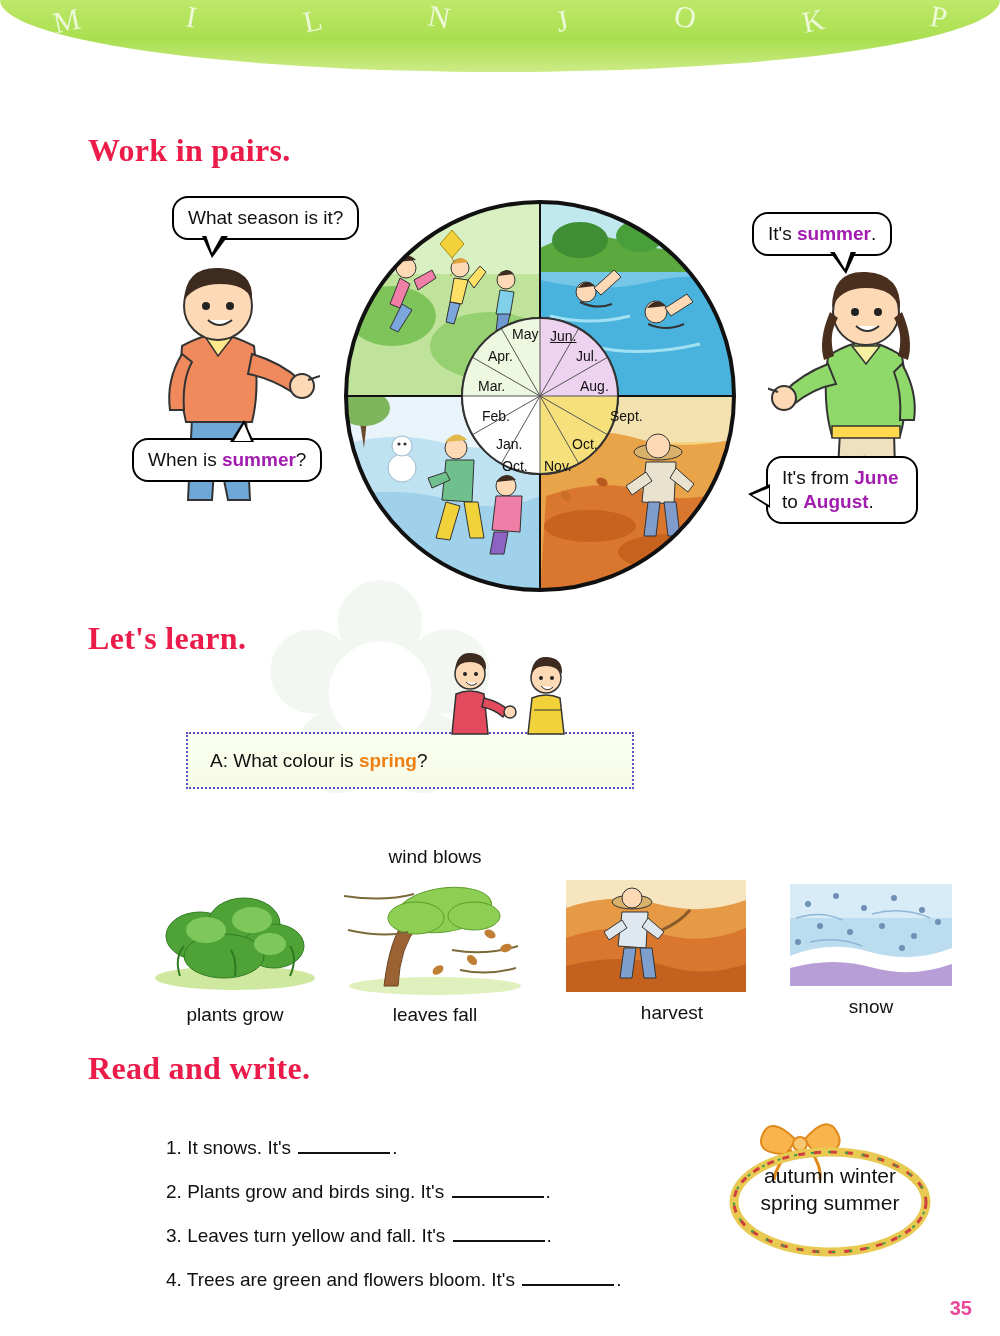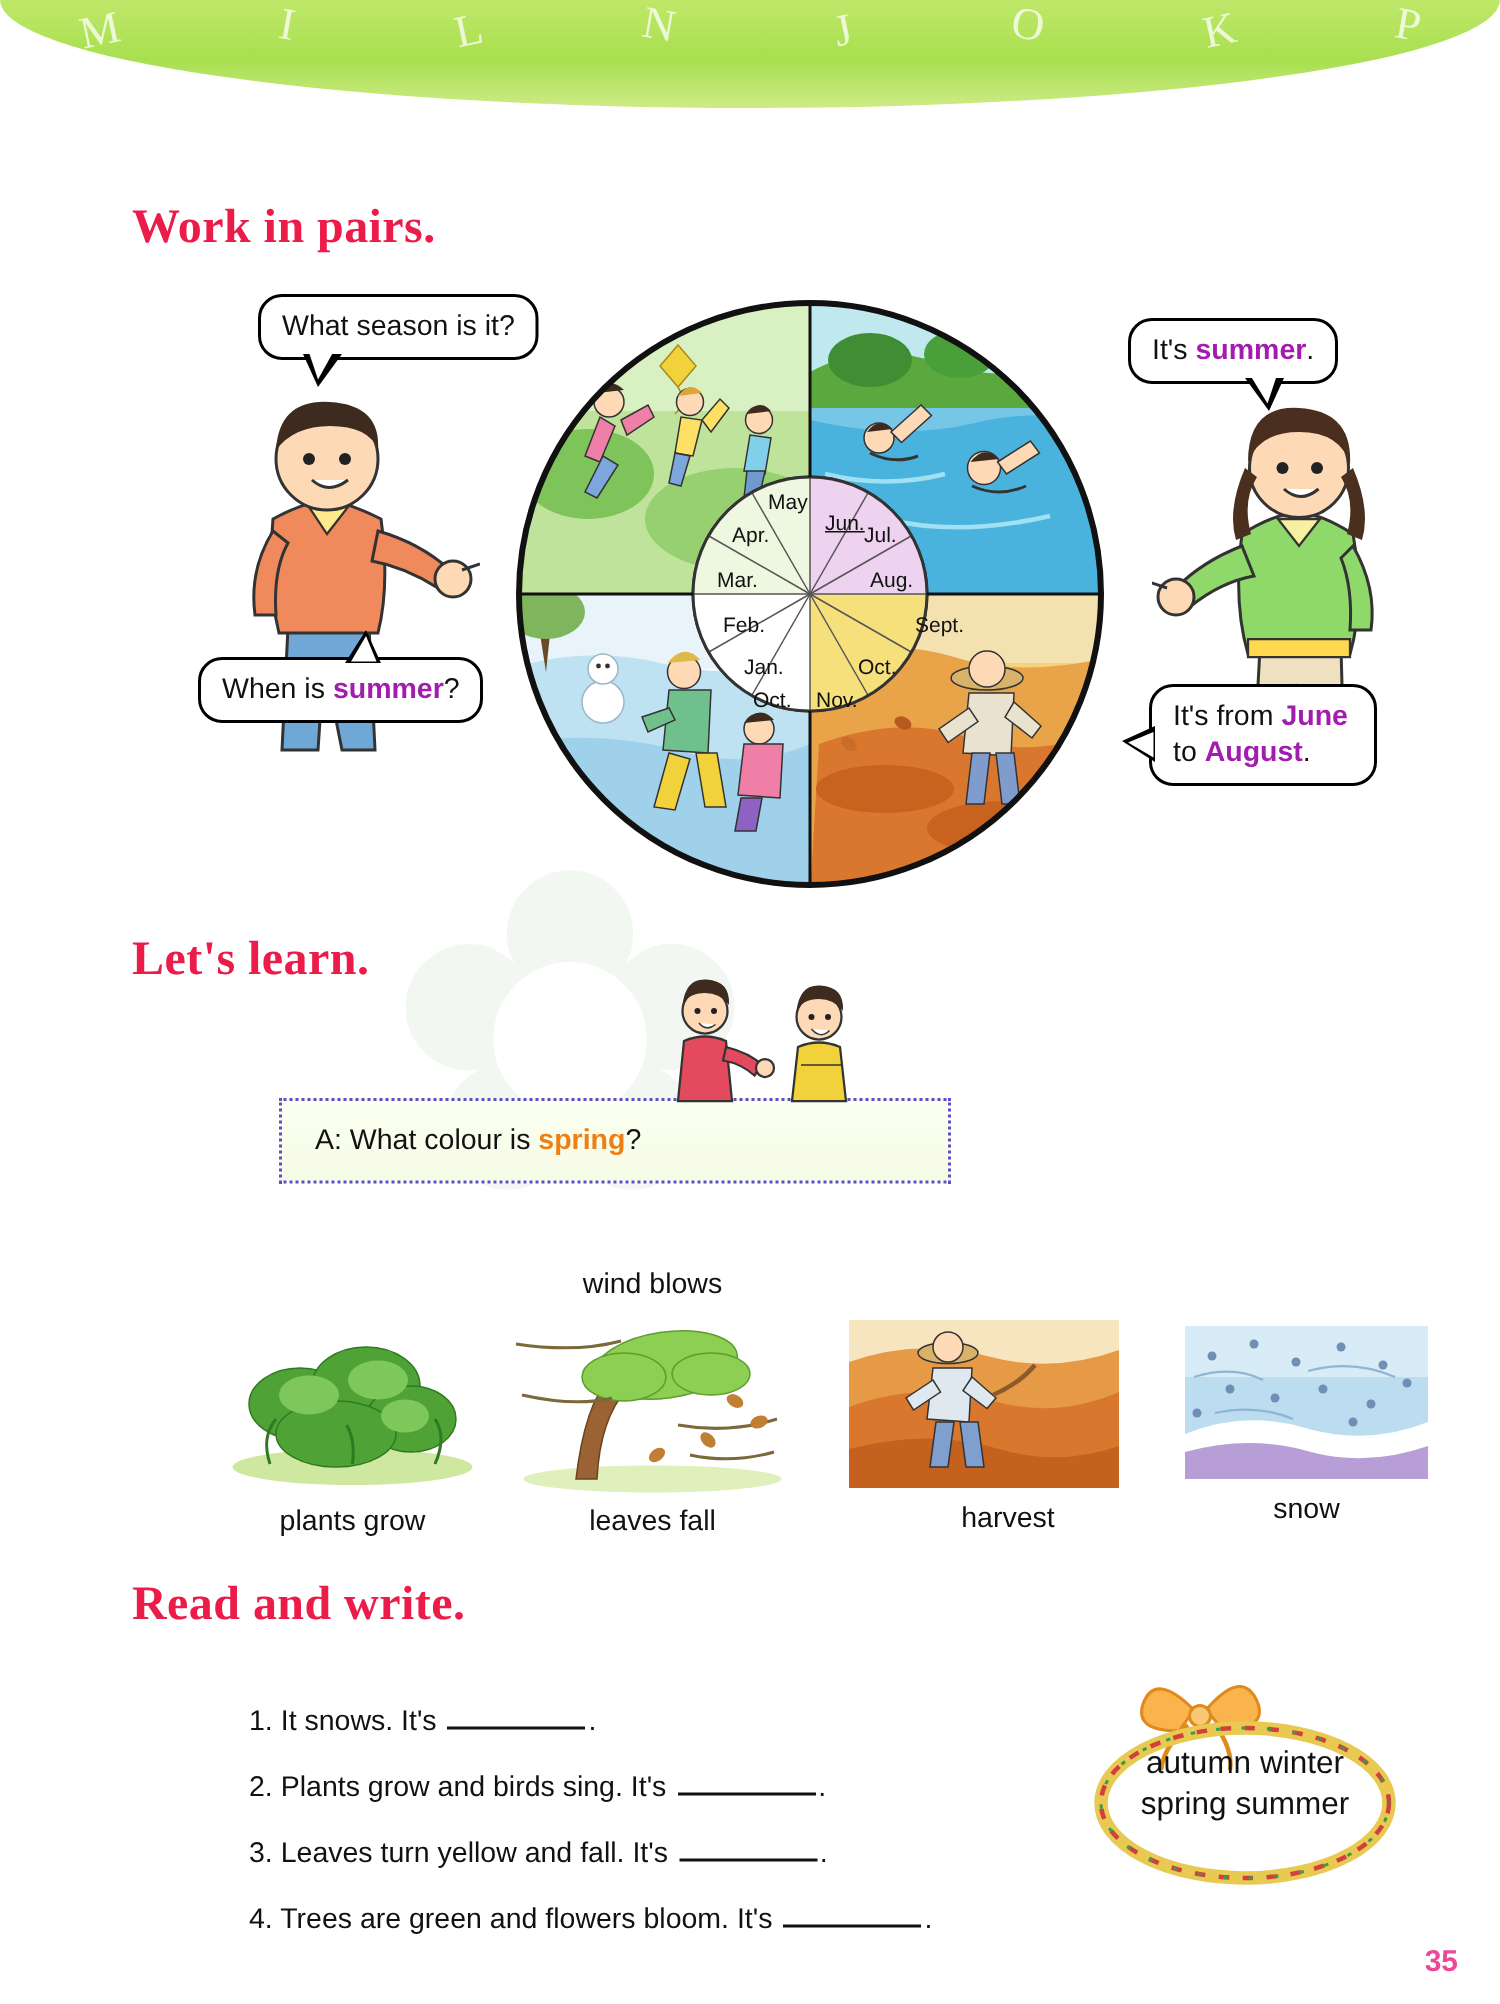--- a/index.html
+++ b/index.html
@@ -447,21 +447,21 @@
     <line x1="200" y1="278" x2="200" y2="394" stroke="#111" stroke-width="2"></line>
     <line x1="6" y1="200" x2="122" y2="200" stroke="#111" stroke-width="2"></line>
     <line x1="278" y1="200" x2="394" y2="200" stroke="#111" stroke-width="2"></line>
   </svg>
 
   <div class="month-label" style="left:156px; top:240px;">Jan.</div>
   <div class="month-label" style="left:142px; top:212px;">Feb.</div>
   <div class="month-label" style="left:138px; top:182px;text-align:right;">Mar.</div>
   <div class="month-label" style="left:148px; top:152px;">Apr.</div>
   <div class="month-label" style="left:172px; top:130px;">May</div>
-  <div class="month-label" style="left:210px; top:144px;text-decoration:underline;">Jun.</div>
+  <div class="month-label" style="left:210px; top:132px;text-decoration:underline;">Jun.</div>
   <div class="month-label" style="left:236px; top:152px;">Jul.</div>
   <div class="month-label" style="left:240px; top:182px;">Aug.</div>
   <div class="month-label" style="left:238px; top:212px;margin-left:32px;">Sept.</div>
   <div class="month-label" style="left:232px; top:240px;">Oct.</div>
   <div class="month-label" style="left:204px; top:262px;">Nov.</div>
   <div class="month-label" style="left:162px; top:262px;">Oct.</div>
 </div>
 
 <div class="heading" id="h-learn">Let's learn.</div>
 

